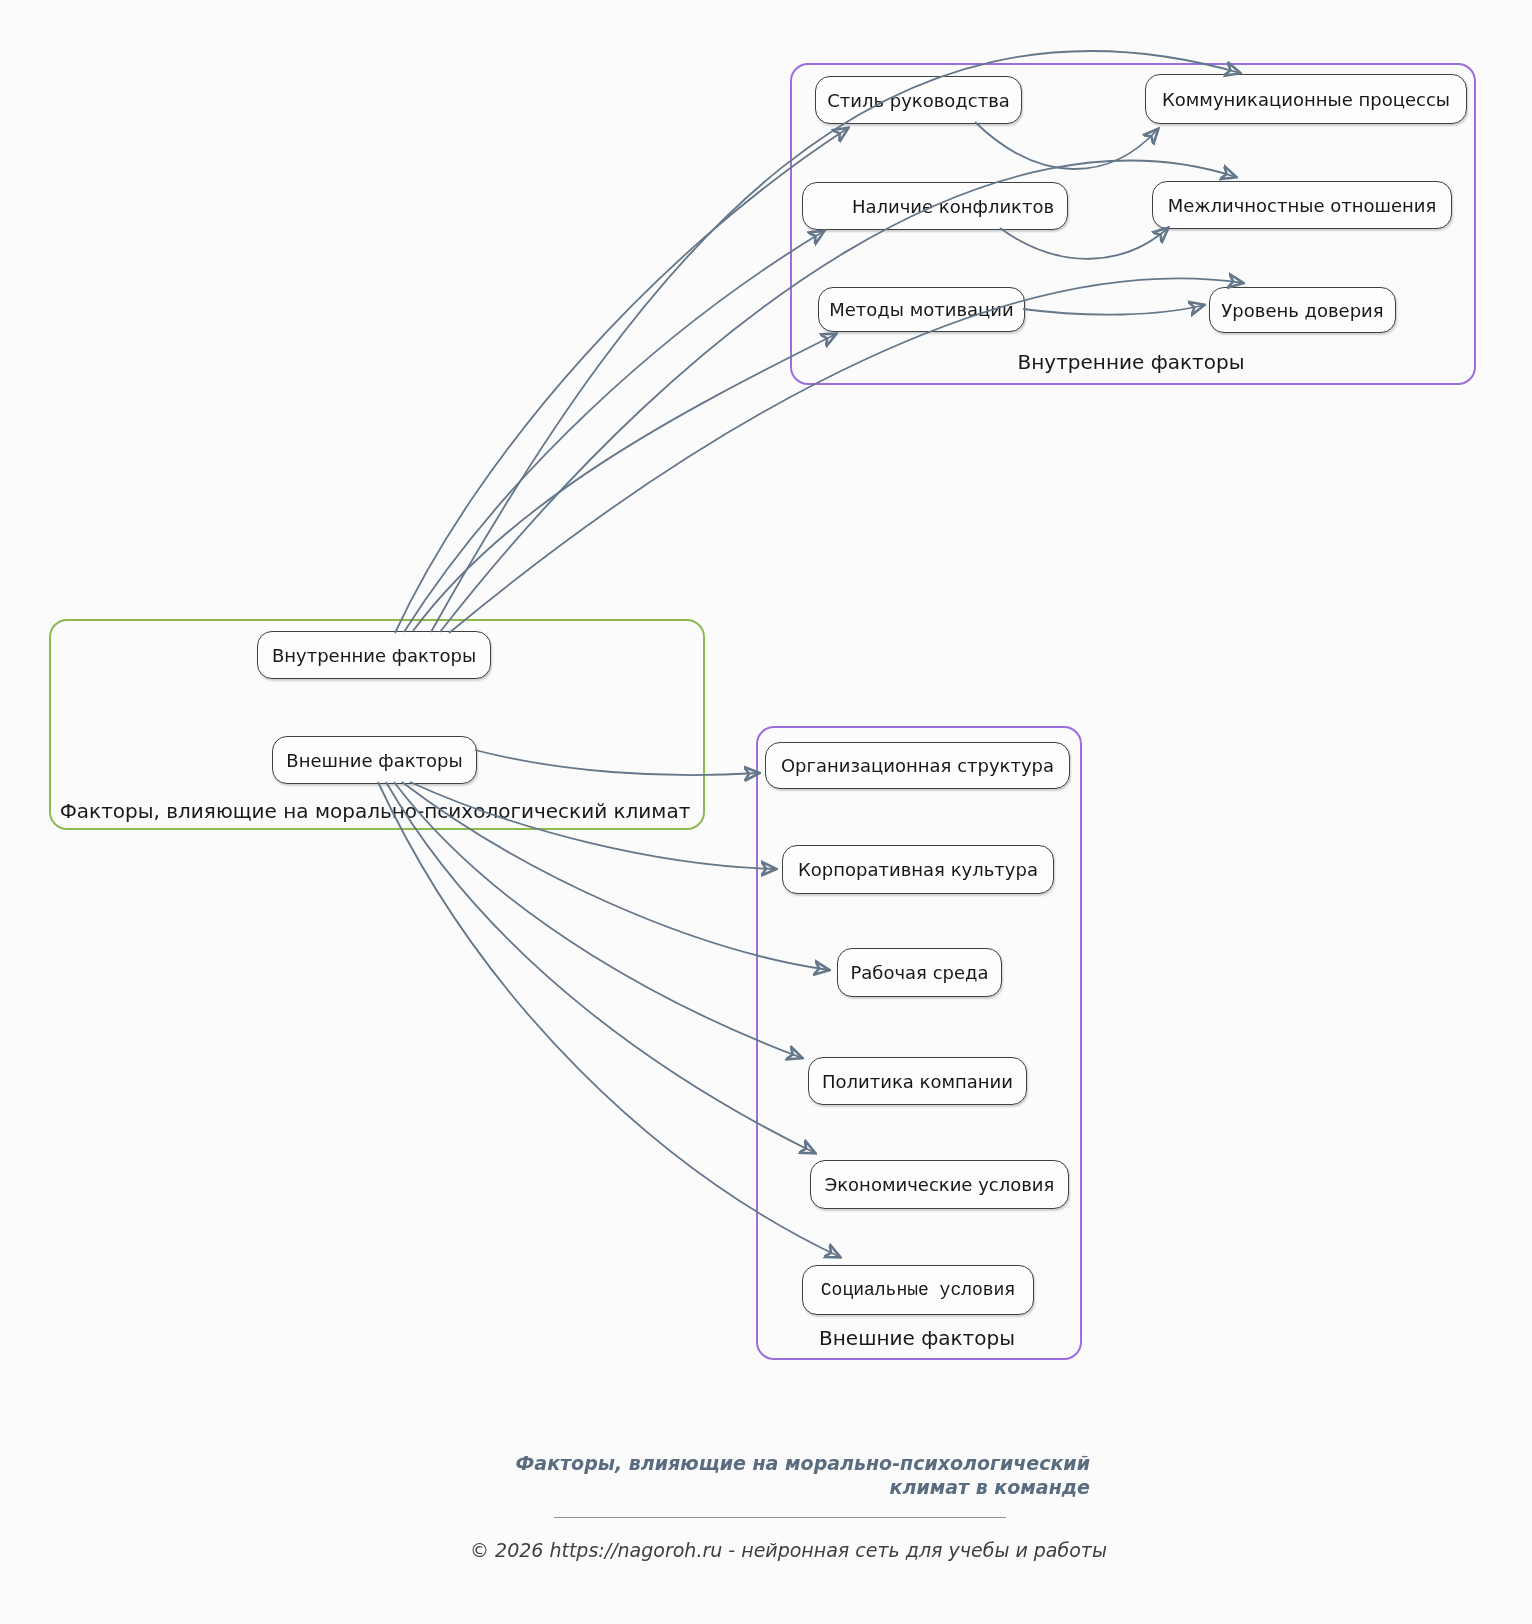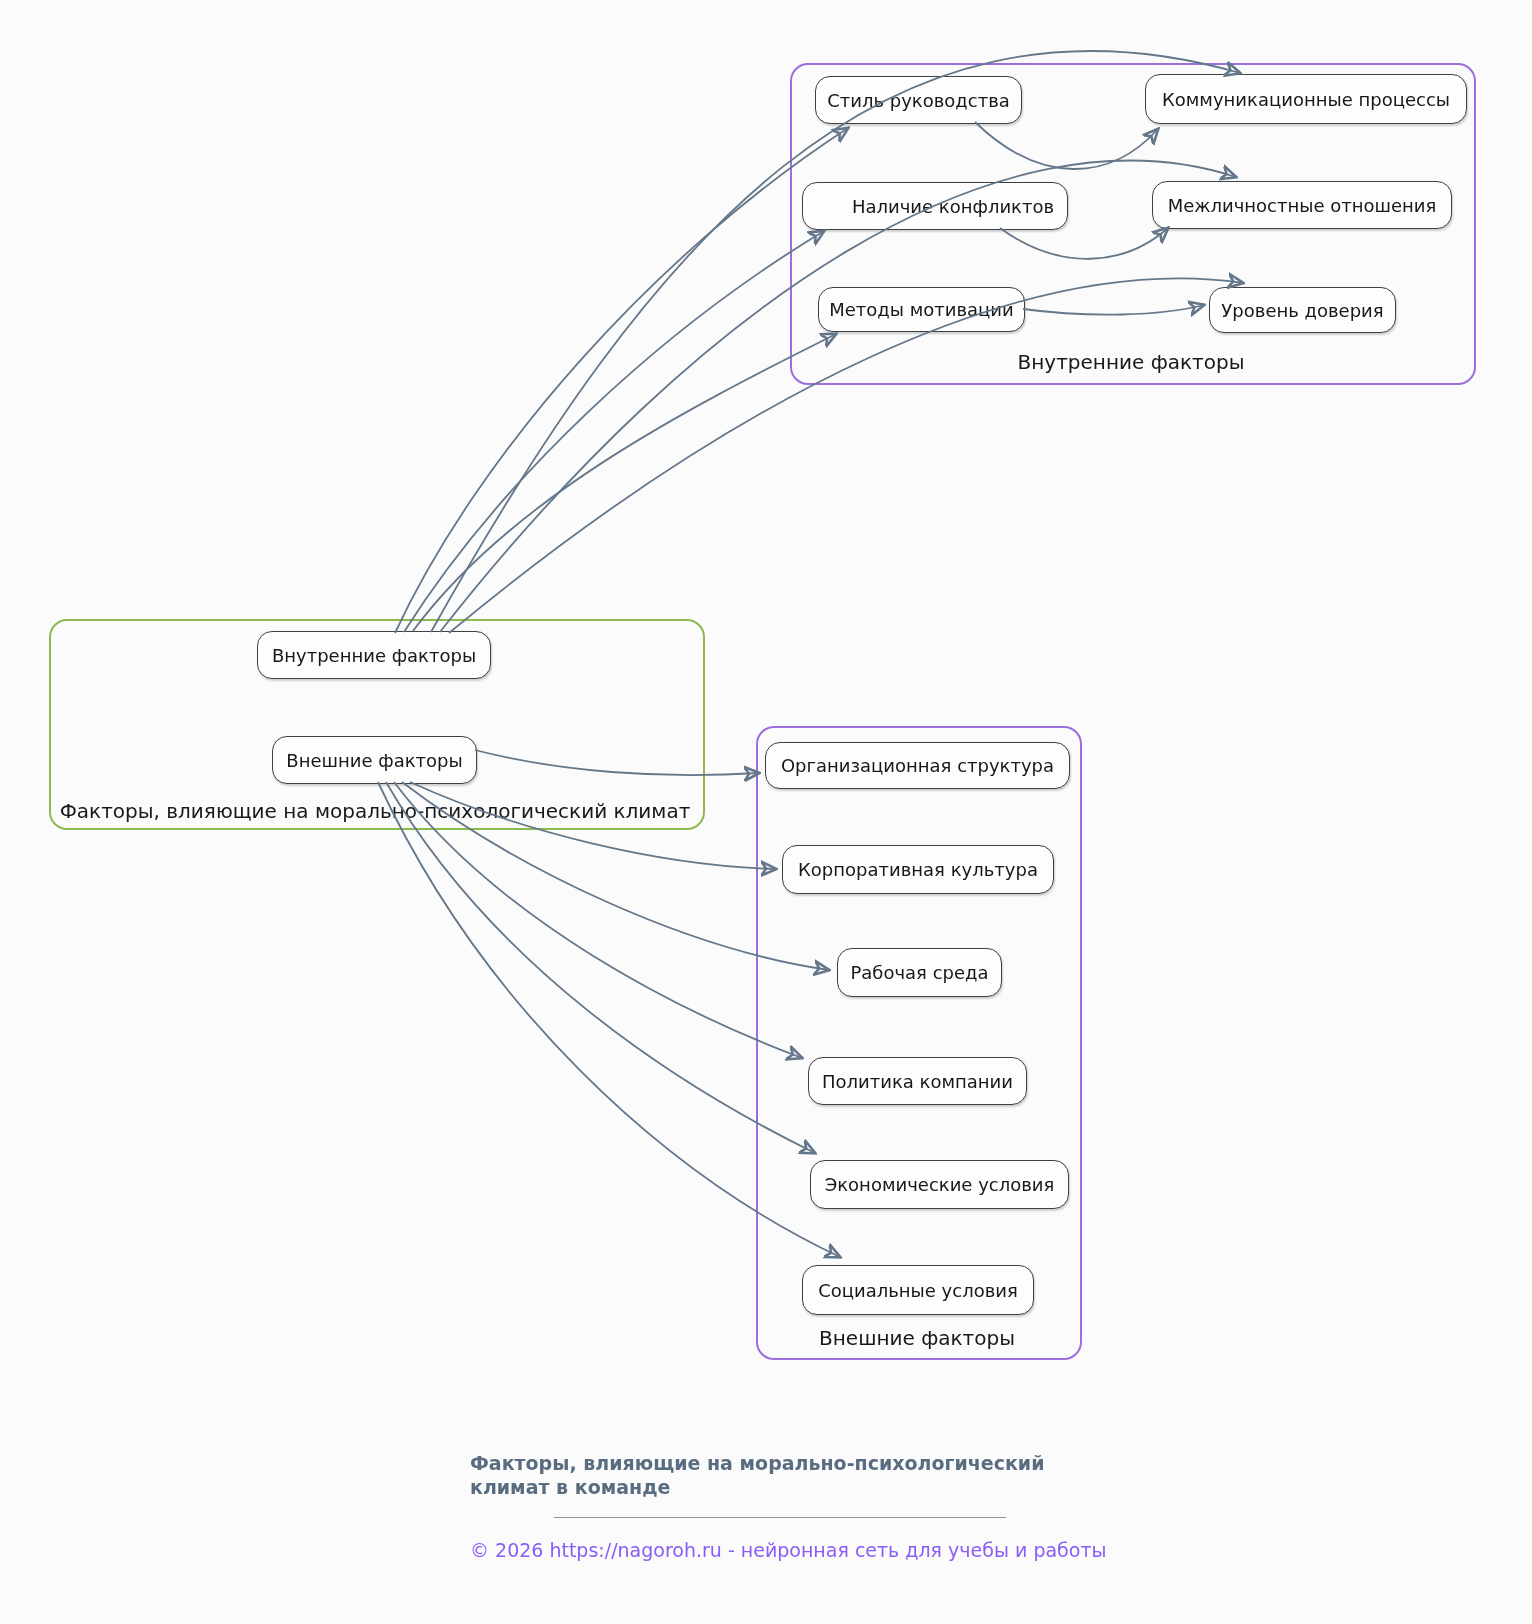--- a/index.html
+++ b/index.html
@@ -12,24 +12,24 @@
   .group-label{position:absolute;white-space:nowrap;font-size:20px;color:#16181b;transform:translateX(-50%);}
 
   .node{position:absolute;display:flex;align-items:center;justify-content:center;
         background:#fdfdfd;border:1.7px solid #3d4144;border-radius:15px;
         font-size:18px;color:#16181b;white-space:nowrap;
         box-shadow:1px 1.5px 2px rgba(0,0,0,0.18);}
 
   svg.edges{position:absolute;left:0;top:0;pointer-events:none;}
   svg.edges path{fill:none;stroke:#64778a;stroke-width:1.8px;}
 
-  .footer{position:absolute;left:470px;top:1452px;width:620px;text-align:left;}
+  .footer{position:absolute;left:470px;top:1452px;width:620px;text-align:right;font-style:italic;}
   .footer-title{font-weight:bold;font-size:19px;line-height:1.26;color:#5a6c80;}
   .footer-divider{width:452px;height:1px;background:#8b95a1;margin:17px auto 0 auto;}
-  .footer-copyright{margin-top:21px;font-size:19px;color:#8b5cf6;white-space:nowrap;}
+  .footer-copyright{margin-top:21px;font-size:19px;color:#404040;white-space:nowrap;}
 </style>
 </head>
 <body>
 
 <div class="canvas">
 
   <div class="group root" style="left:49px;top:619px;width:652px;height:207px;"></div>
   <div class="group-label" style="left:375px;top:799px;">Факторы, влияющие на морально-психологический климат</div>
 
   <div class="node" style="left:257px;top:631px;width:232px;height:46px;">
@@ -72,21 +72,21 @@
   </div>
   <div class="node" style="left:837px;top:948px;width:163px;height:47px;">
     <span>Рабочая среда</span>
   </div>
   <div class="node" style="left:808px;top:1057px;width:217px;height:46px;">
     <span>Политика компании</span>
   </div>
   <div class="node" style="left:788px;top:1160px;width:257px;height:47px;margin-left:22px;">
     <span>Экономические условия</span>
   </div>
-  <div class="node" style="left:802px;top:1265px;width:230px;height:48px;">
+  <div class="node" style="left:802px;top:1265px;width:230px;height:48px;font-family:Liberation Mono, monospace;">
     <span>Социальные условия</span>
   </div>
 
   <svg class="edges" width="1532" height="1624" viewBox="0 0 1532 1624">
     <defs>
       <marker id="arrow" viewBox="0 0 12 12" refX="10.5" refY="6" markerWidth="9.5" markerHeight="9.5" orient="auto">
         <path d="M0,1 L11,6 L0,11 L3.6,6 Z" fill="#64778a"></path>
       </marker>
     </defs>
 

